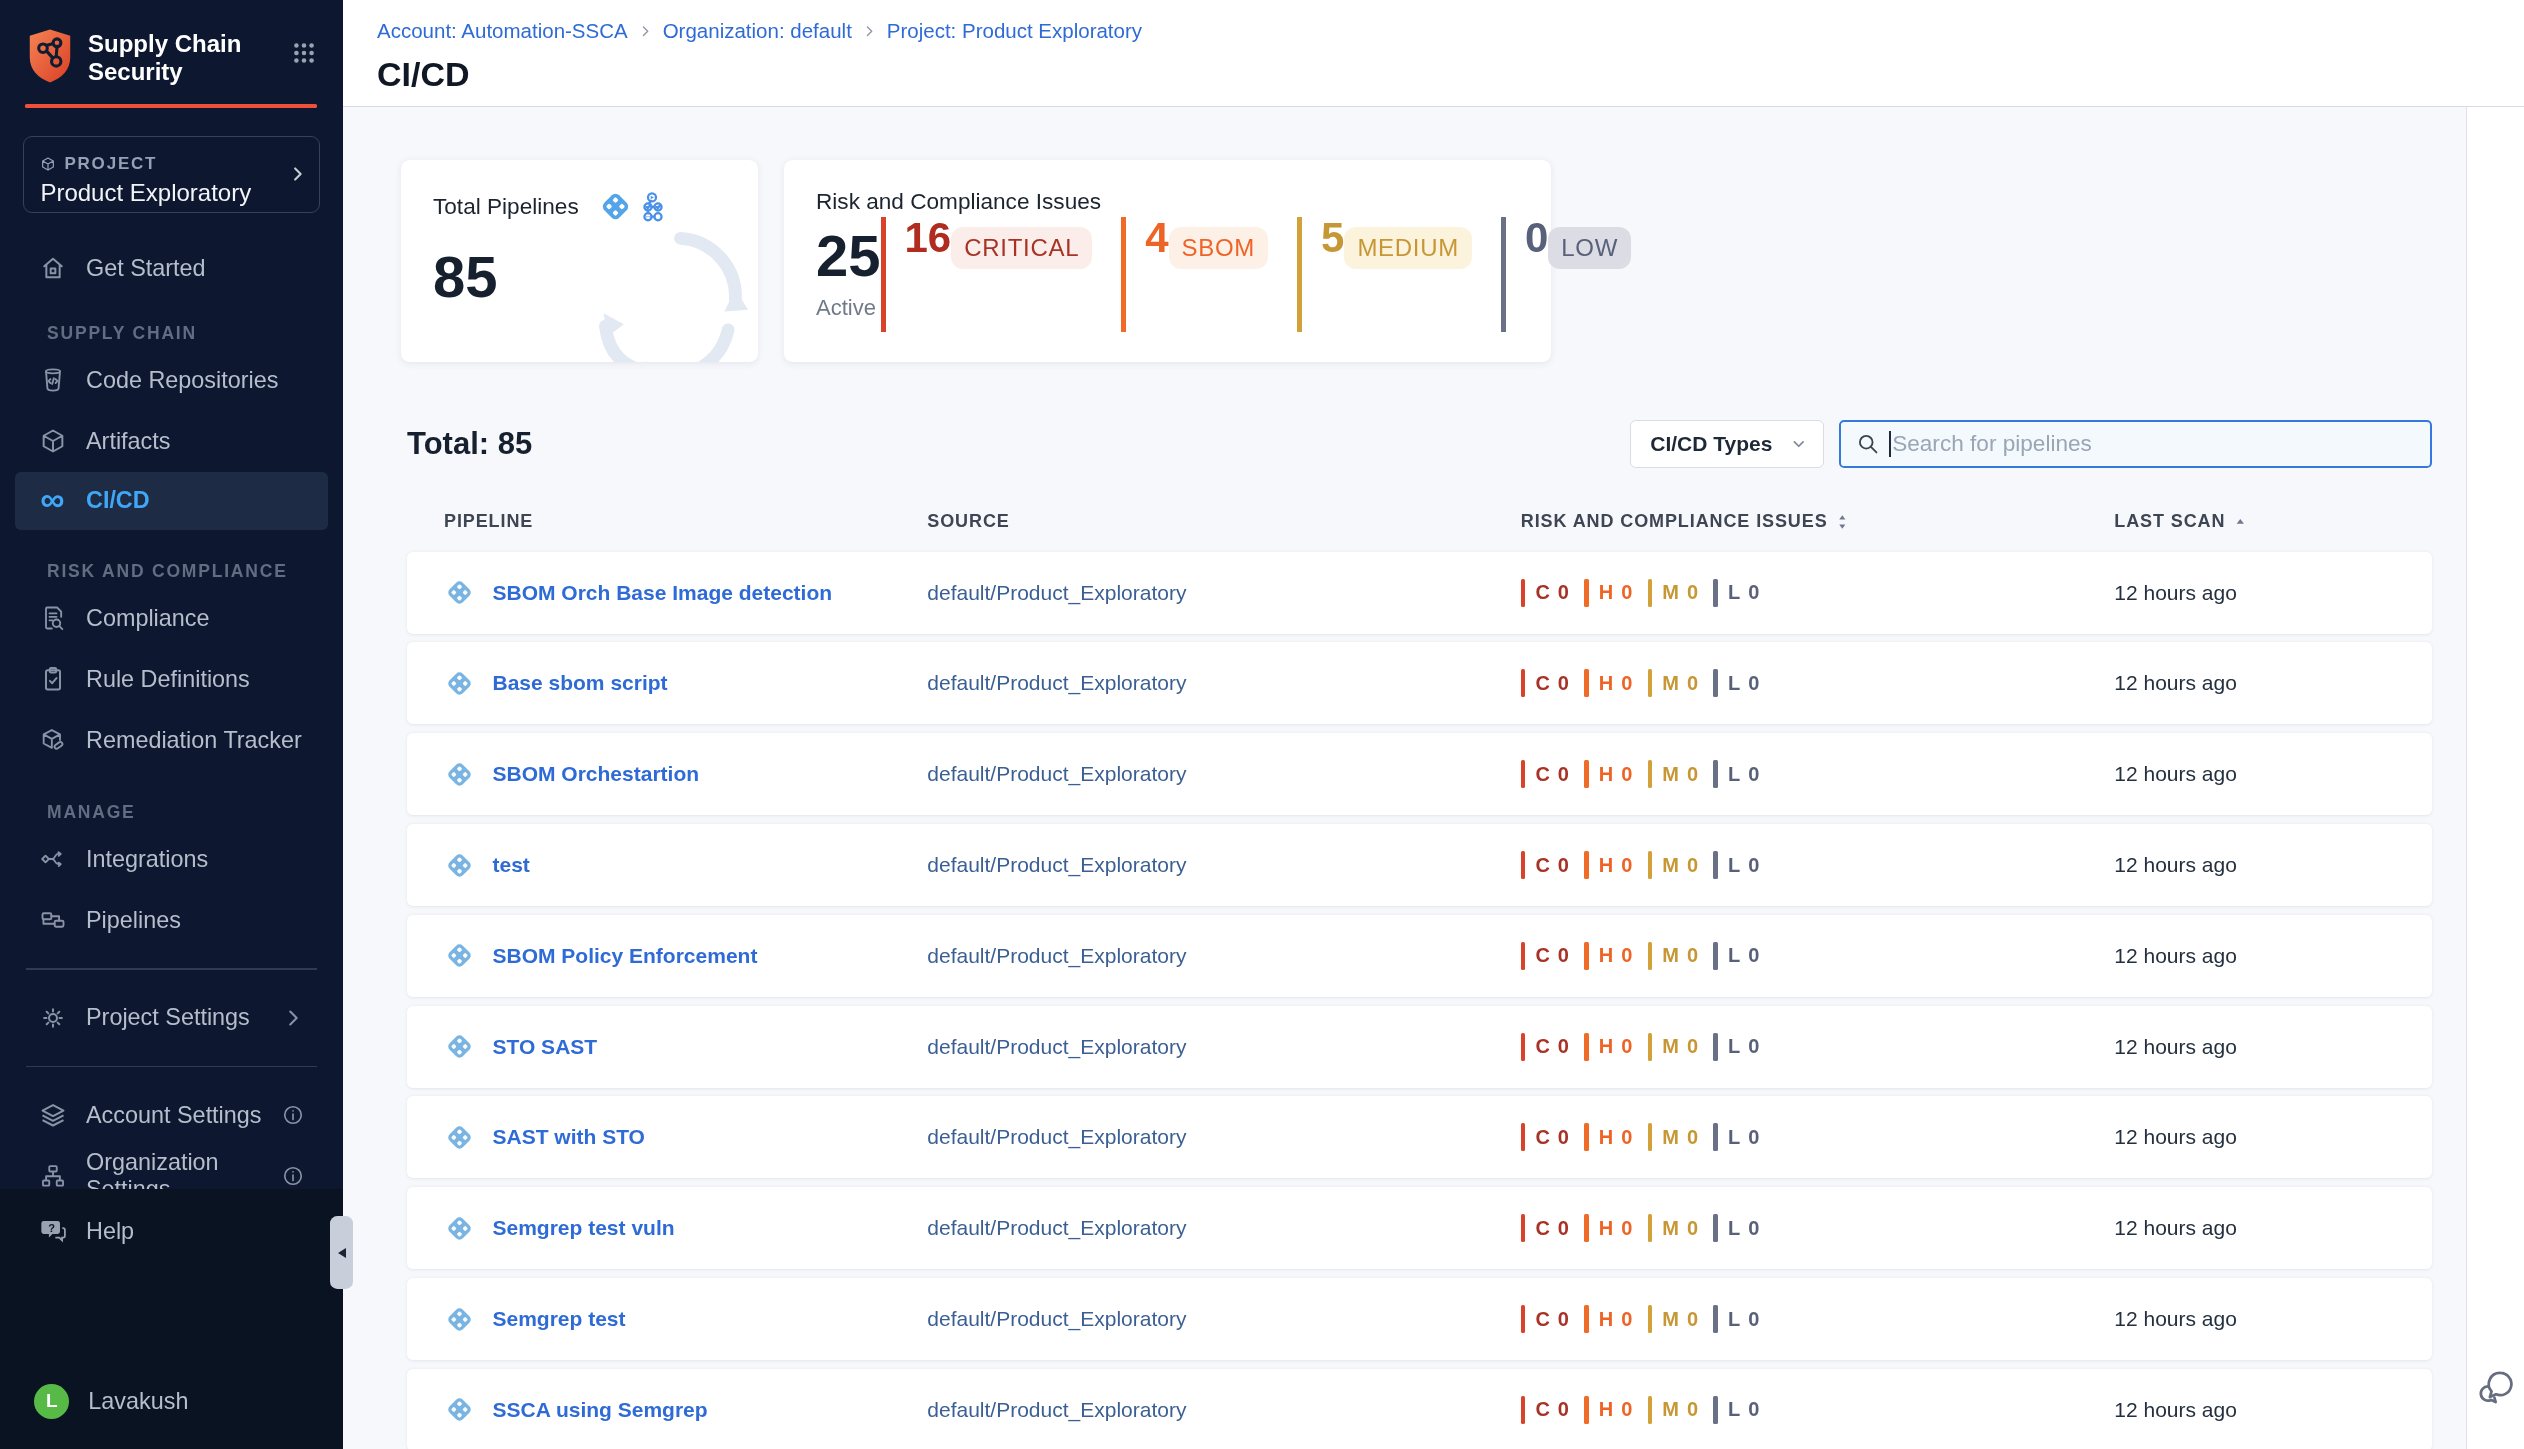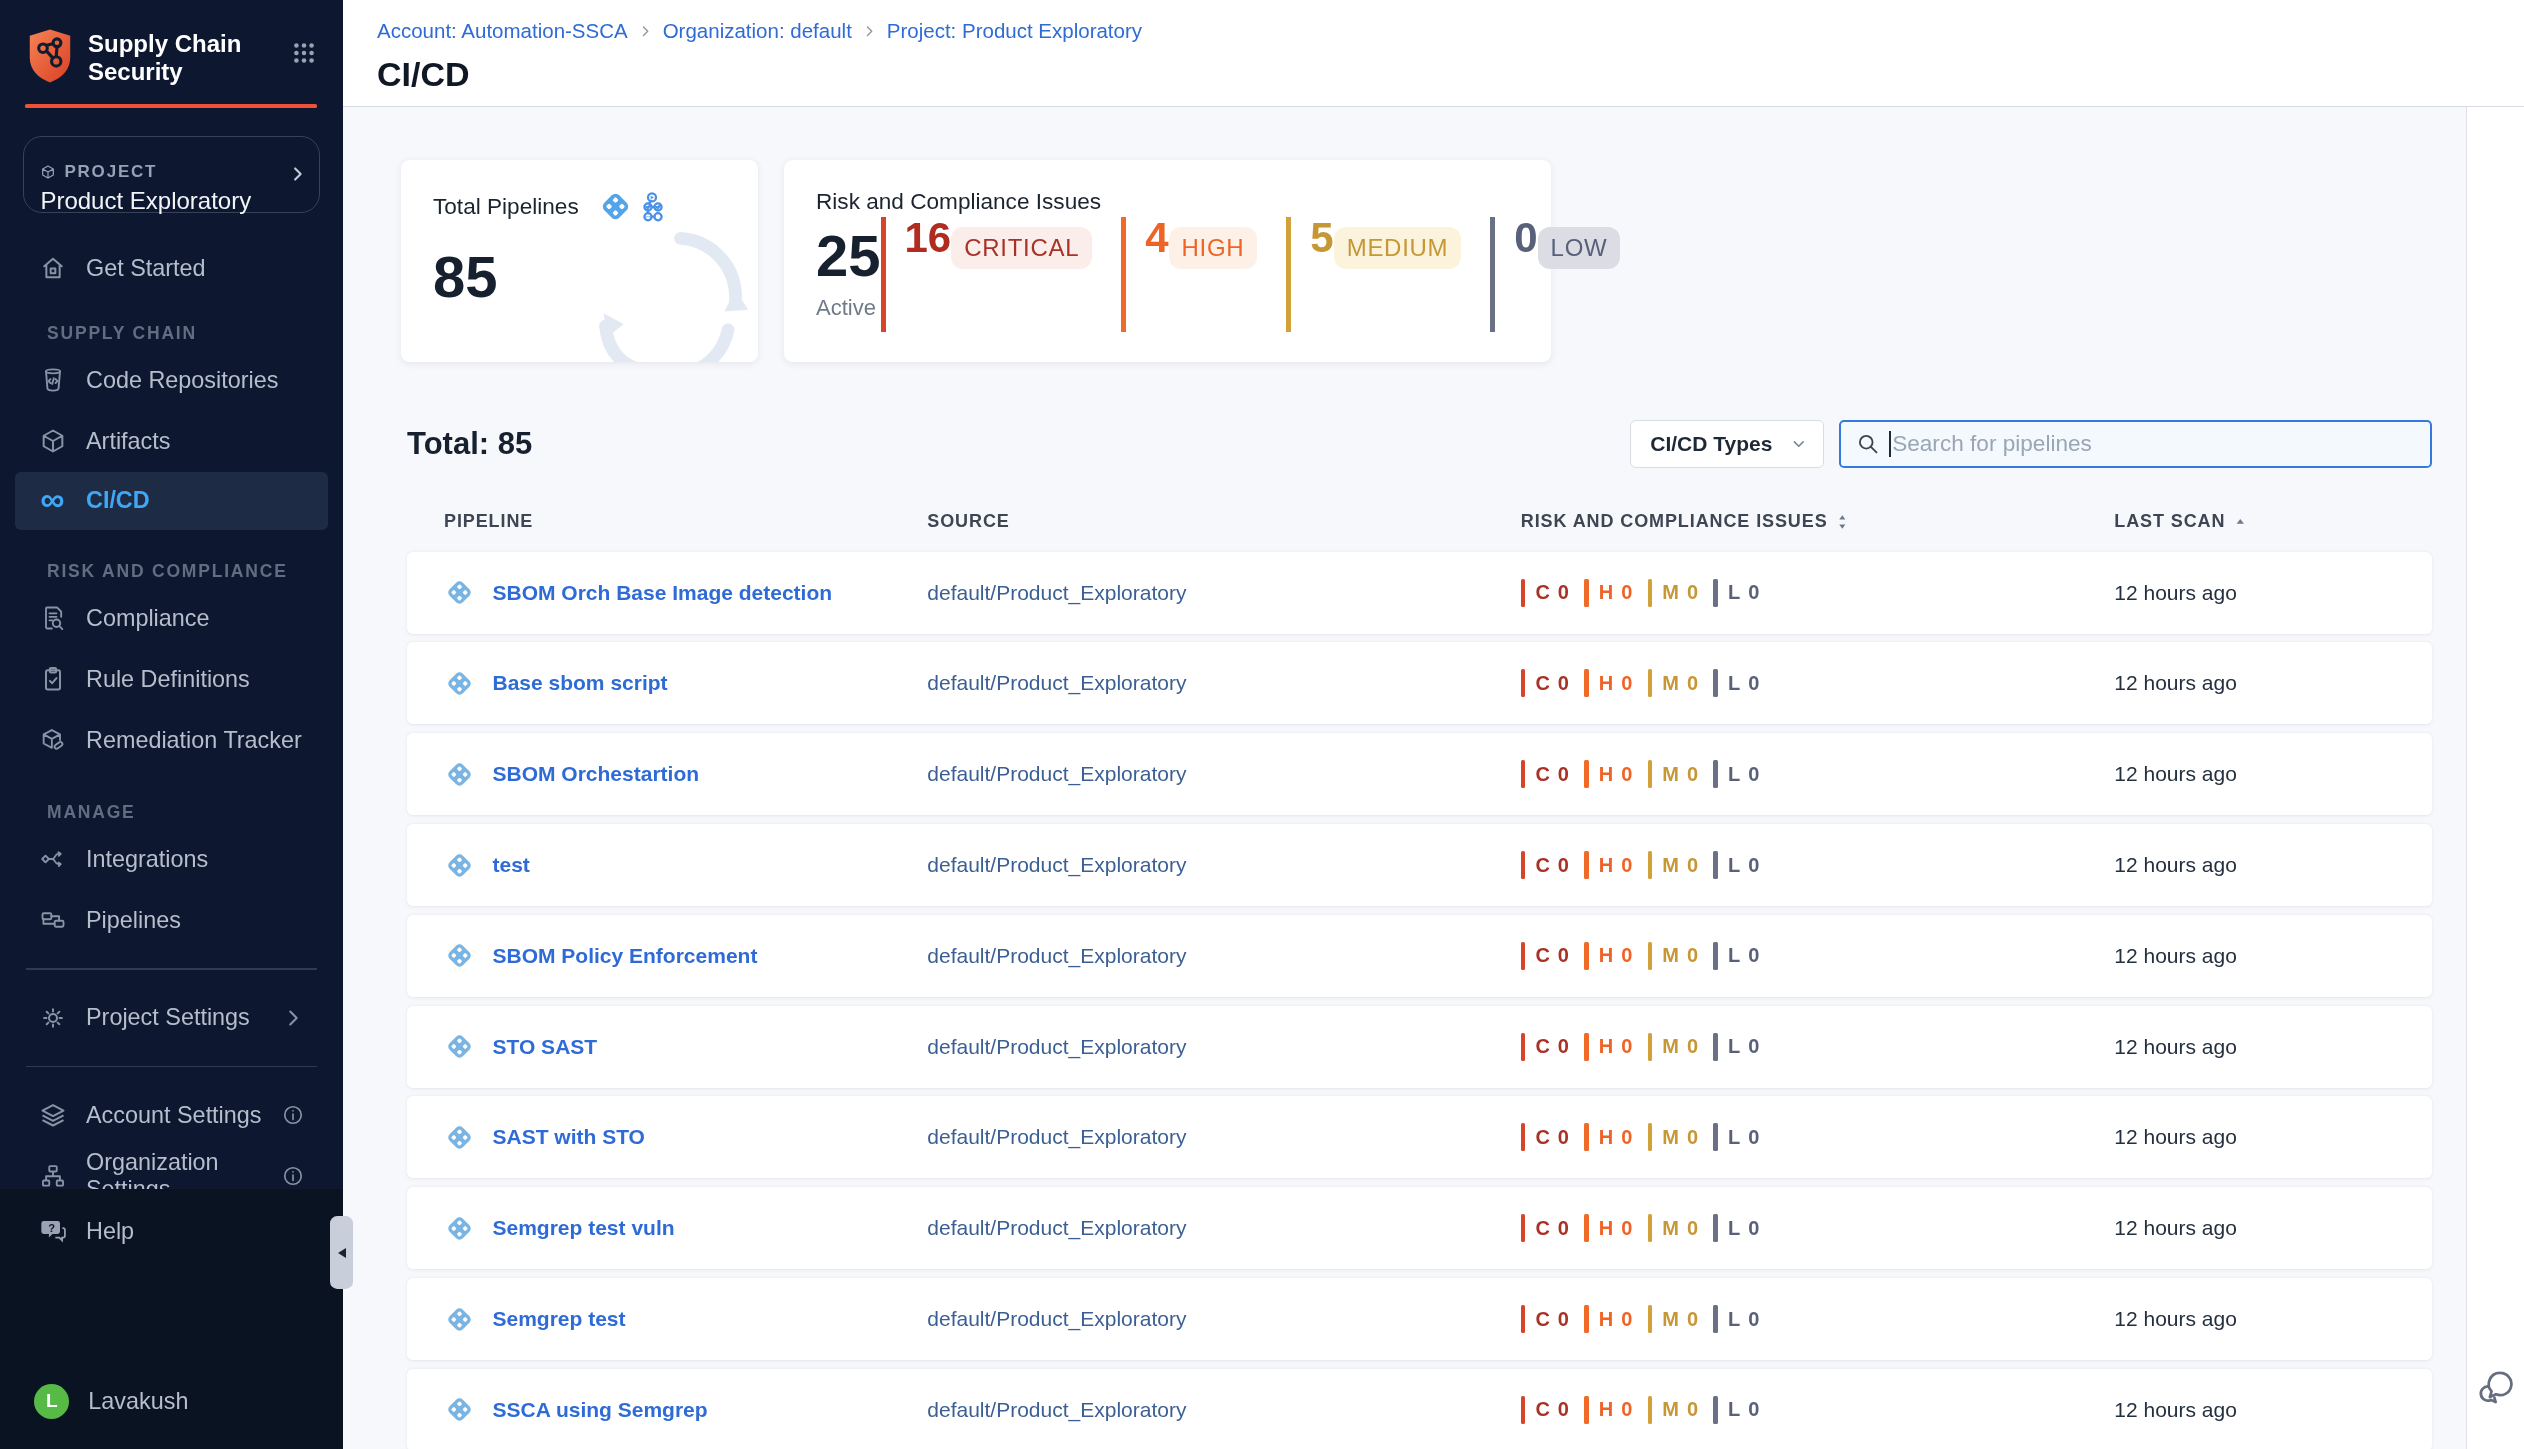--- a/index.html
+++ b/index.html
@@ -7,21 +7,21 @@
   body{display:flex}
 
   
   .sidebar{position:relative;width:343px;height:100%;background:#0d1830;color:#b6bdcb;flex:0 0 343px}
   .brand{display:flex;align-items:flex-start;padding:28px 26px 0 25px}
   .brand-logo{width:50px;height:56px;flex:0 0 50px}
   .brand-title{margin-left:13px;font-size:24px;font-weight:bold;color:#fff;line-height:28.5px;margin-top:1.5px}
   .grid-icon{margin-left:auto;width:26px;height:26px;margin-top:11.7px;cursor:pointer}
   .brand-rule{height:3.7px;background:#ef5038;margin:17.5px 26px 0 25px;border-radius:1.5px}
 
-  .project-card{position:relative;margin:28px 23.4px 0;height:77px;border:1.5px solid#36425a;border-radius:19px;padding:25px 16px;cursor:pointer}
+  .project-card{position:relative;margin:28px 23.4px 0;height:77px;border:1.5px solid#36425a;border-radius:9px;padding:17px 16px;cursor:pointer}
   .project-label{display:flex;align-items:center;gap:8px;font-size:17px;font-weight:bold;letter-spacing:1.8px;color:#97a0b4}
   .project-label svg{width:16px;height:16px}
   .project-name{margin-top:5.1px;font-size:24px;color:#f2f4f8}
   .project-chevron{position:absolute;right:11.7px;top:50%;transform:translateY(-50%);width:19px;height:19px;color:#c6cbd6}
 
   .nav{margin-top:25px}
   .nav-item{display:flex;align-items:center;height:61px;padding-left:38px;gap:19px;font-size:23.4px;color:#b6bdcb;cursor:pointer}
   .nav-item .nicon{width:29px;height:29px;flex:0 0 29px;color:#8a92a6;display:flex;align-items:center;justify-content:center}
   .nav-item .nicon svg{width:28px;height:28px}
   .nav-section{margin-top:19px;height:32px;display:flex;align-items:center;padding-left:47px;font-size:17.5px;font-weight:bold;letter-spacing:1.8px;color:#636d82}
@@ -406,21 +406,21 @@
             <div class="active-col">
               <div class="active-num">25</div>
               <div class="active-label">Active</div>
             </div>
             <div class="sev sev0">
               <span class="num">16</span>
               <span class="badge">CRITICAL</span>
             </div>
             <div class="sev sev1">
               <span class="num">4</span>
-              <span class="badge">HIGH</span>
+              <span class="badge">SBOM</span>
             </div>
             <div class="sev sev2">
               <span class="num">5</span>
               <span class="badge">MEDIUM</span>
             </div>
             <div class="sev sev3">
               <span class="num">0</span>
               <span class="badge">LOW</span>
             </div>
           </div>

